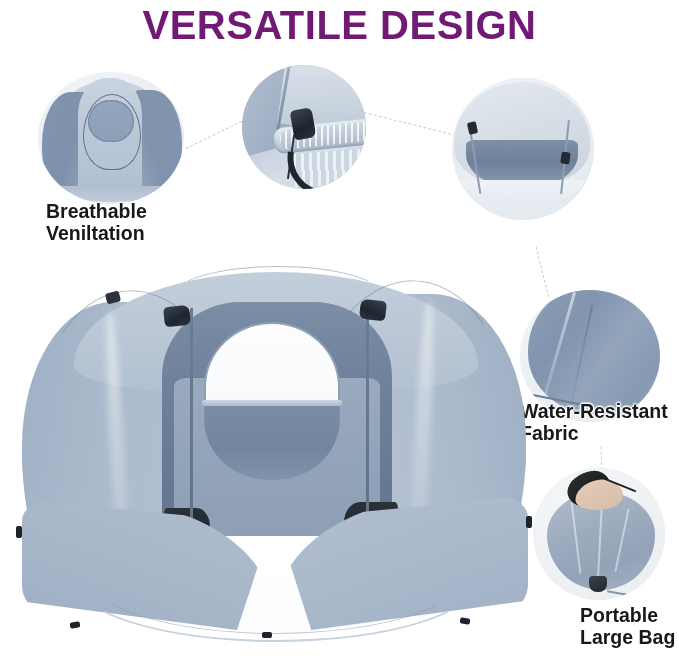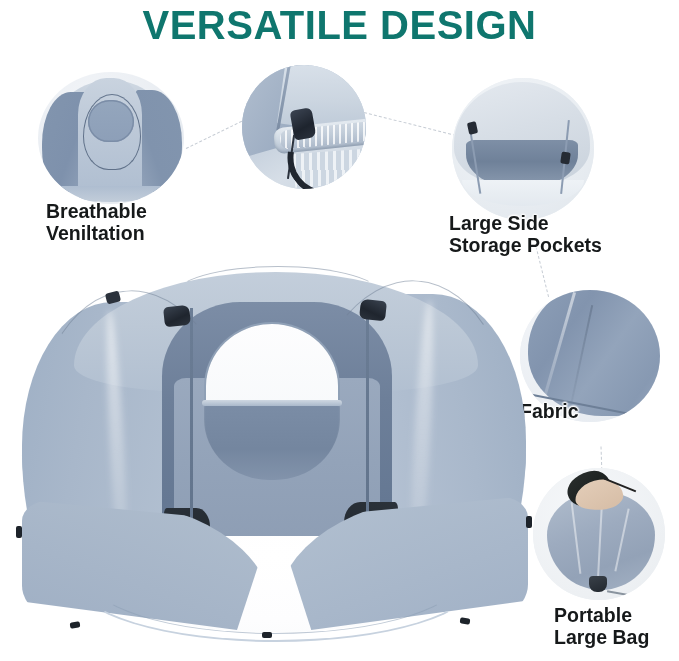--- a/index.html
+++ b/index.html
@@ -12,21 +12,21 @@
     font-family: "Liberation Sans", sans-serif;
   }
   #stage { position: absolute; inset: 0; }
 
   
   .title {
     position: absolute; left: 0; top: 2px; width: 679px;
     text-align: center;
     font-size: 40px; font-weight: bold;
     letter-spacing: 0.5px;
-    color: #0f766e;
+    color: #701a75;
     line-height: 46px;
     white-space: nowrap;
   }
 
   
   .label {
     position: absolute;
     font-size: 19.5px;
     font-weight: bold;
     color: #16191a;
@@ -426,49 +426,46 @@
   <div class="circle c3">
     <div class="bg"></div>
     <div class="canopy"></div>
     <div class="inner"></div>
     <div class="floor"></div>
     <div class="poleL"></div>
     <div class="poleR"></div>
     <div class="clipL"></div>
     <div class="clipR"></div>
   </div>
-  <div class="label" style="left:449px; top:212px;">
-    <div>Large Side</div>
-    <div>Storage Pockets</div>
-  </div>
 
   <div class="circle c4">
     <div class="bg"></div>
     <div class="cloth"></div>
     <div class="fold1"></div>
     <div class="fold2"></div>
     <div class="hemline"></div>
   </div>
   <div class="label" style="left:520px; top:400px;">
+    <div>Water-Resistant</div>
     <div>Fabric</div>
   </div>
 
   <div class="circle c5">
     <div class="bg"></div>
     <div class="bag"></div>
     <div class="bagfold1"></div>
     <div class="bagfold2"></div>
     <div class="bagfold3"></div>
     <div class="sleeve"></div>
     <div class="hand"></div>
     <div class="strap"></div>
     <div class="cinch"></div>
     <div class="cinchtail"></div>
   </div>
-  <div class="label" style="left:554px; top:604px;">
+  <div class="label" style="left:580px; top:604px;">
     <div>Portable</div>
     <div>Large Bag</div>
   </div>
 
   <div class="tent">
     <div class="t-body"></div>
     <div class="t-wingL"></div>
     <div class="t-wingR"></div>
     <div class="t-roof"></div>
 

